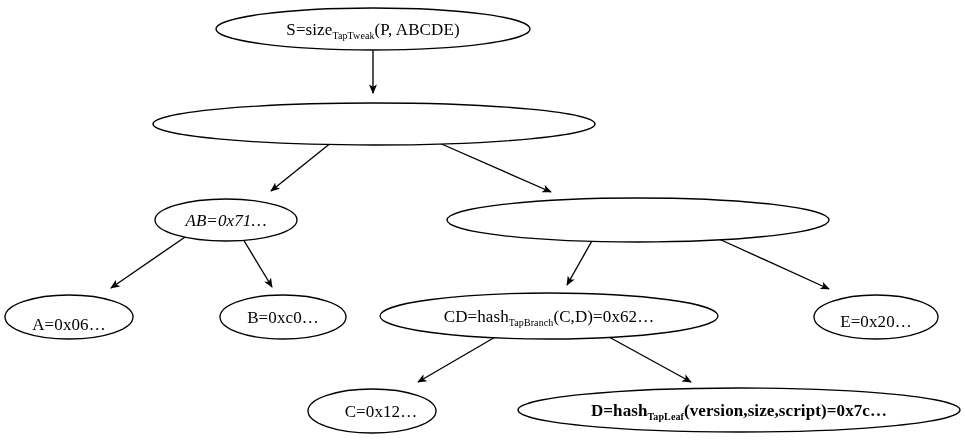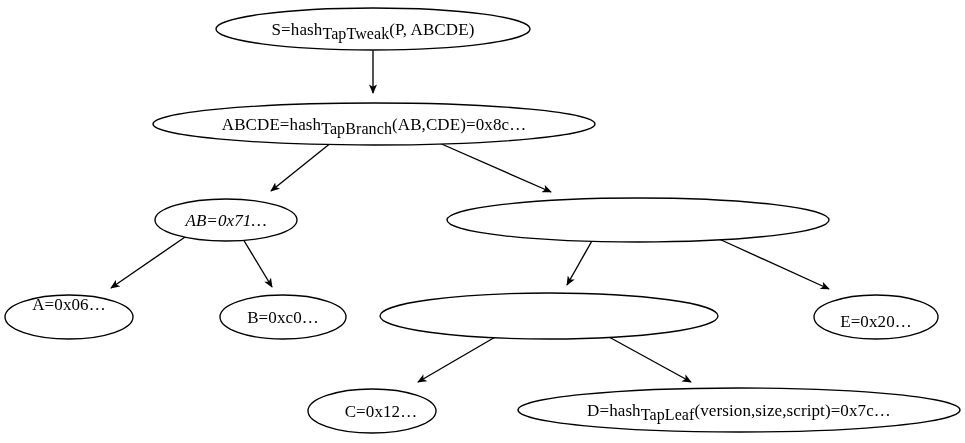--- a/index.html
+++ b/index.html
@@ -28,21 +28,21 @@
     font-family: "Liberation Serif", "DejaVu Serif", serif;
     font-size: 17px;
     line-height: 1;
     white-space: nowrap;
     text-align: center;
     transform: translate(-50%, -50%);
     pointer-events: none;
     letter-spacing: 0.1px;
   }
   .node-label sub {
-    font-size: 16px;
+    font-size: 10px;
     vertical-align: baseline;
     position: relative;
     top: 3.5px;
     letter-spacing: 0.1px;
   }
 </style>
 </head>
 <body>
 
 <div id="canvas">
@@ -74,46 +74,46 @@
       <ellipse cx="69" cy="317" rx="64" ry="22"></ellipse>
       <ellipse cx="283" cy="317" rx="63" ry="22"></ellipse>
       <ellipse cx="549" cy="316" rx="169" ry="23"></ellipse>
       <ellipse cx="876" cy="317" rx="62" ry="22"></ellipse>
       <ellipse cx="372" cy="411" rx="64" ry="22"></ellipse>
       <ellipse cx="739" cy="410" rx="221" ry="22"></ellipse>
     </g>
   </svg>
 
   <div class="node-label" style="left:373px; top:29px;">
-    <span>S=hash</span><sub>TapTweak</sub><span>(P, ABCDE)</span>
+    <span>S=size</span><sub>TapTweak</sub><span>(P, ABCDE)</span>
   </div>
 
-  <div class="node-label" style="left:374px; top:124px;">
-    <span>ABCDE=hash</span><sub>TapBranch</sub><span>(AB,CDE)=0x8c…</span>
-  </div>
 
   <div class="node-label" style="left:226px; top:220px;font-style:italic;">
     <span>AB=0x71…</span><sub></sub><span></span>
   </div>
 
 
-  <div class="node-label" style="left:69px; top:304px;text-align:center;">
+  <div class="node-label" style="left:69px; top:324px;text-align:center;">
     <span>A=0x06…</span><sub></sub><span></span>
   </div>
 
   <div class="node-label" style="left:283px; top:317px;text-align:center;">
     <span>B=0xc0…</span><sub></sub><span></span>
   </div>
 
+  <div class="node-label" style="left:549px; top:316px;">
+    <span>CD=hash</span><sub>TapBranch</sub><span>(C,D)=0x62…</span>
+  </div>
 
   <div class="node-label" style="left:876px; top:321px;">
     <span>E=0x20…</span><sub></sub><span></span>
   </div>
 
   <div class="node-label" style="left:372px; top:411px;margin-left:9px;">
     <span>C=0x12…</span><sub></sub><span></span>
   </div>
 
-  <div class="node-label" style="left:739px; top:410px;">
+  <div class="node-label" style="left:739px; top:410px;font-weight:bold;">
     <span>D=hash</span><sub>TapLeaf</sub><span>(version,size,script)=0x7c…</span>
   </div>
 
 </div>
 
 </body></html>

